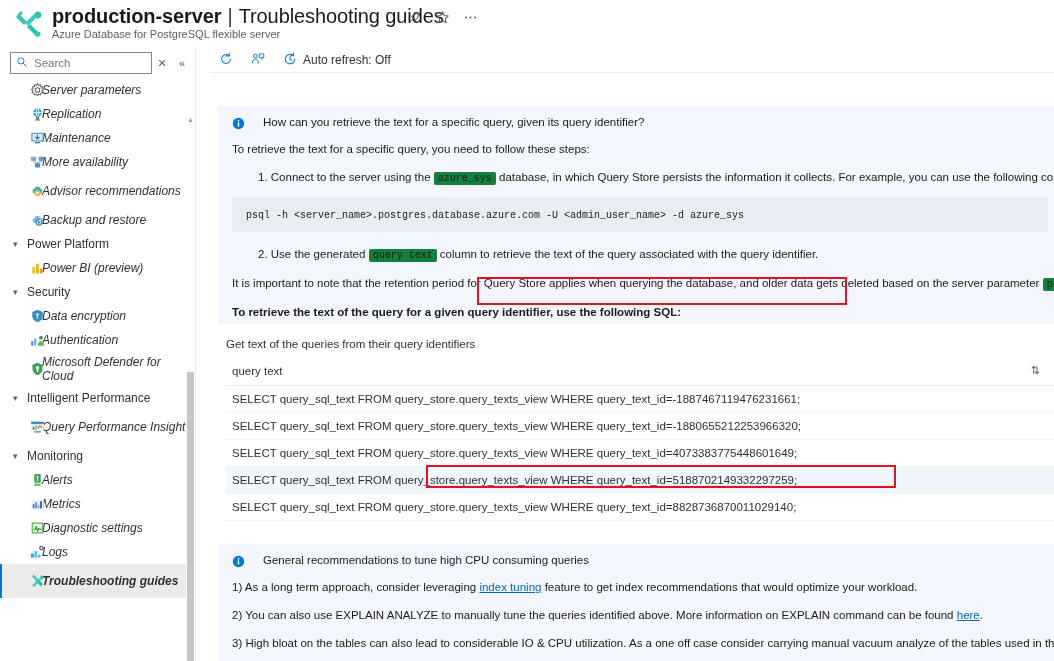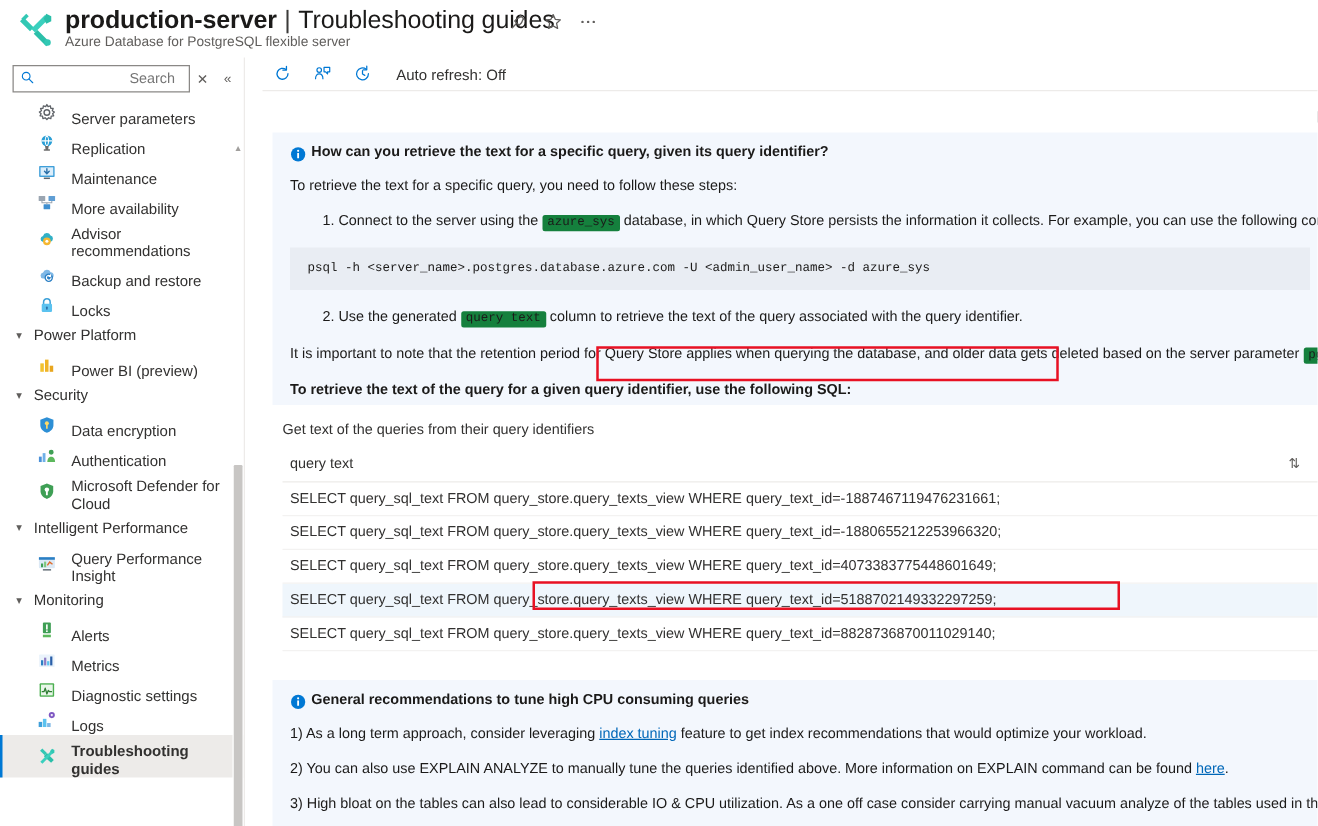--- a/index.html
+++ b/index.html
@@ -48,21 +48,21 @@
     font-size: 11px; color: #605e5c;
   }
 
   
   .toolbar {
     position: absolute; left: 210px; top: 48px; width: 844px; height: 25px;
     display: flex; align-items: center; gap: 0px;
     border-bottom: 1px solid #edebe9;
   }
   .tb-item {
-    display: flex; align-items: center; gap: 20px;
+    display: flex; align-items: center; gap: 6px;
     height: 24px; padding: 0 9px; cursor: pointer;
     color: #0078d4; font-size: 12px; white-space: nowrap;
   }
   .tb-item .tb-label { color: #323130; }
 
   
   .sidebar {
     position: absolute; left: 0; top: 46px; width: 195px; height: 615px;
     background: #ffffff; overflow: hidden;
   }
@@ -73,41 +73,40 @@
   .search-box {
     position: relative; margin-left: 10px; width: 142px; height: 22px;
     border: 1px solid #8a8886; background: #fff;
     display: flex; align-items: center;
   }
   .search-box .mag { margin-left: 5px; color: #0078d4; font-size: 11px; line-height: 1; }
   .search-box input {
     border: 0; outline: 0; font-size: 11.5px; margin-left: 4px;
     width: 110px; color: #605e5c; background: transparent;
     font-family: "Liberation Sans", sans-serif;
-    text-align: right;
   }
   .side-act {
     width: 20px; height: 22px; display: flex; align-items: center;
     justify-content: center; color: #605e5c; font-size: 11px; cursor: pointer;
   }
   .nav-list {
     position: absolute; left: 0; top: 32px; width: 195px; height: 583px;
     overflow: hidden;
   }
   .nav-group {
     display: flex; align-items: center; height: 24px;
     padding-left: 13px; font-size: 12px; color: #323130; cursor: pointer;
   }
   .nav-group .chev {
     width: 14px; color: #605e5c; font-size: 9px; display: inline-block;
   }
   .nav-item {
-    display: flex; align-items: flex-end; min-height: 24px;
-    padding-left: 35px; padding-right: 6px; cursor: pointer;
-    font-size: 12px; color: #323130; position: relative;
+    display: flex; align-items: center; min-height: 24px;
+    padding-left: 20px; padding-right: 6px; cursor: pointer;
+    font-size: 12px; color: #323130; position: relative; font-style: italic;
   }
   .nav-item.two-line { min-height: 34px; }
   .nav-item .nav-ico {
     position: absolute; left: 30px; top: 50%; transform: translateY(-50%);
     width: 15px; height: 15px;
   }
   .nav-item .nav-lbl {
     margin-left: 22px; line-height: 14px;
   }
   .nav-item.selected {
@@ -152,22 +151,22 @@
     margin-left: 2px; cursor: pointer;
   }
 
   
   .info-panel {
     position: absolute; left: 8px; width: 844px;
     background: #f3f7fd;
     padding: 10px 14px 12px 14px;
   }
   .info-head {
-    display: flex; align-items: flex-start; gap: 4px;
-    font-size: 11.5px; font-weight: bold; color: #1b1a19; margin-bottom: 4px;
+    display: flex; align-items: flex-start; gap: 18px;
+    font-size: 11.5px; font-weight: normal; color: #1b1a19; margin-bottom: 4px;
   }
   .info-icon {
     width: 13px; height: 13px; flex: 0 0 13px; margin-top: 1px;
   }
   .info-p {
     font-size: 11.5px; color: #1b1a19; line-height: 17px;
     margin: 11px 0 0 0; white-space: nowrap; overflow: visible;
   }
   .info-p.indent { margin-left: 26px; }
   .info-p.bold { font-weight: bold; }
@@ -344,28 +343,20 @@
         <span class="nav-lbl">Advisor recommendations</span>
       </div>
       <div class="nav-item">
         <span class="nav-ico"><svg width="15" height="15" viewBox="0 0 16 16">
             <path d="M4.6 11 A2.6 2.6 0 0 1 4.8 5.9 A3.4 3.4 0 0 1 11.2 5.6 A2.7 2.7 0 0 1 11 11 Z" fill="#7fb8e6"></path>
             <circle cx="9.6" cy="10.4" r="3.6" fill="#2a7fc4"></circle>
             <path d="M11.6 10.4 A2 2 0 1 1 10.8 8.8" fill="none" stroke="#ffffff" stroke-width="1" stroke-linecap="round"></path>
             <path d="M11.2 7.3 L11.2 9.1 L9.4 9.1" fill="none" stroke="#ffffff" stroke-width="1" stroke-linejoin="round"></path>
           </svg></span>
         <span class="nav-lbl">Backup and restore</span>
-      </div>
-      <div class="nav-item">
-        <span class="nav-ico"><svg width="15" height="15" viewBox="0 0 16 16">
-            <path d="M5.2 7.2 V5.4 A2.8 2.8 0 0 1 10.8 5.4 V7.2" fill="none" stroke="#3aa0d8" stroke-width="1.3"></path>
-            <rect x="3.6" y="7" width="8.8" height="7" rx="1" fill="#5bc2ef"></rect>
-            <rect x="7.3" y="9.3" width="1.4" height="2.8" rx="0.6" fill="#2a6fa8"></rect>
-          </svg></span>
-        <span class="nav-lbl">Locks</span>
       </div>
       <div class="nav-group">
         <span class="chev">▾</span>
         <span>Power Platform</span>
       </div>
       <div class="nav-item">
         <span class="nav-ico"><svg width="15" height="15" viewBox="0 0 16 16">
             <rect x="2.4" y="6.6" width="3" height="7.2" fill="#f2c230"></rect>
             <rect x="6.4" y="3.4" width="3" height="10.4" fill="#f0b427"></rect>
             <rect x="10.4" y="8.6" width="3" height="5.2" fill="#e8a61e"></rect>

